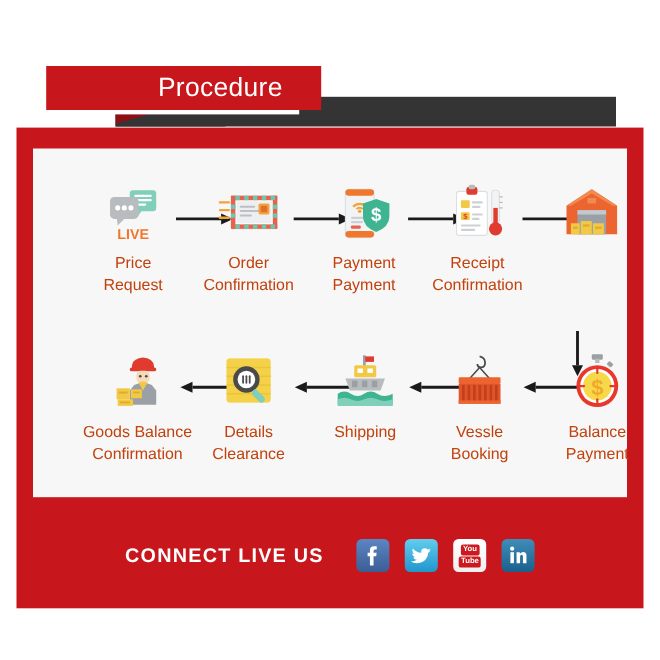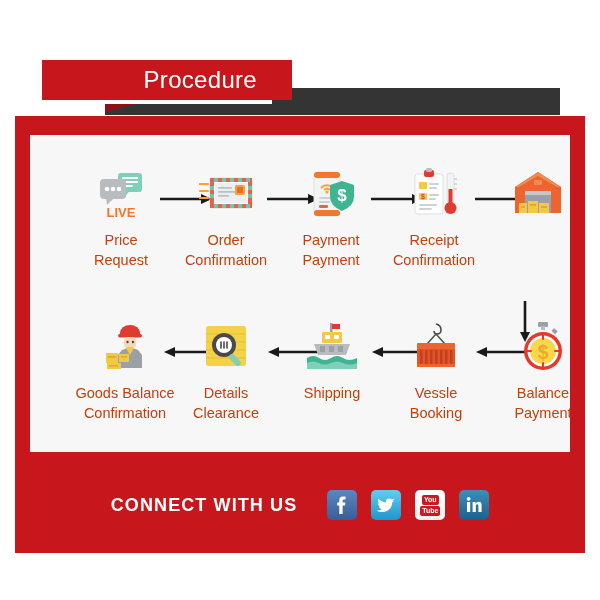--- a/index.html
+++ b/index.html
@@ -489,21 +489,21 @@
           <span>Balance</span><br>
           <span>Payment</span>
         </div>
       </div>
     </div>
 
   </div>
 </div>
 
 <div id="footer">
-  <span id="connect-text">CONNECT WITH US</span>
+  <span id="connect-text">CONNECT LIVE US</span>
 
   <div class="social" id="social-facebook">
     <svg width="30" height="30" viewBox="0 0 30 30">
       <path d="M18.5 9.5 L16.8 9.5 Q15.6 9.5 15.6 10.8 L15.6 12.6 L18.4 12.6 L18 15.6 L15.6 15.6 L15.6 24 L12.3 24 L12.3 15.6 L10.2 15.6 L10.2 12.6 L12.3 12.6 L12.3 10.3 Q12.3 6.6 15.8 6.6 L18.5 6.6 Z" fill="#ffffff"></path>
     </svg>
   </div>
 
   <div class="social" id="social-twitter">
     <svg width="30" height="30" viewBox="0 0 30 30">
       <path d="M24 10.2 q-1.1 0.5 -2.3 0.6 q1.3 -0.8 1.8 -2.2 q-1.2 0.7 -2.6 1 q-1.1 -1.2 -2.8 -1.2 q-3.2 0 -3.2 3.2 q0 0.5 0.1 0.9 q-4.7 -0.2 -7.6 -3.9 q-0.5 0.9 -0.5 1.9 q0 2 1.6 3 q-0.9 0 -1.7 -0.5 q0 2.8 2.7 3.4 q-0.5 0.2 -1.1 0.2 q-0.4 0 -0.7 -0.1 q0.7 2.3 3.2 2.4 q-2 1.6 -4.6 1.6 q-0.5 0 -0.9 -0.1 q2.5 1.6 5.6 1.6 q6.7 0 9.3 -5.6 q0.8 -1.7 0.8 -3.3 l0 -0.4 q1.1 -0.8 1.9 -1.9 Z" fill="#ffffff"></path>

